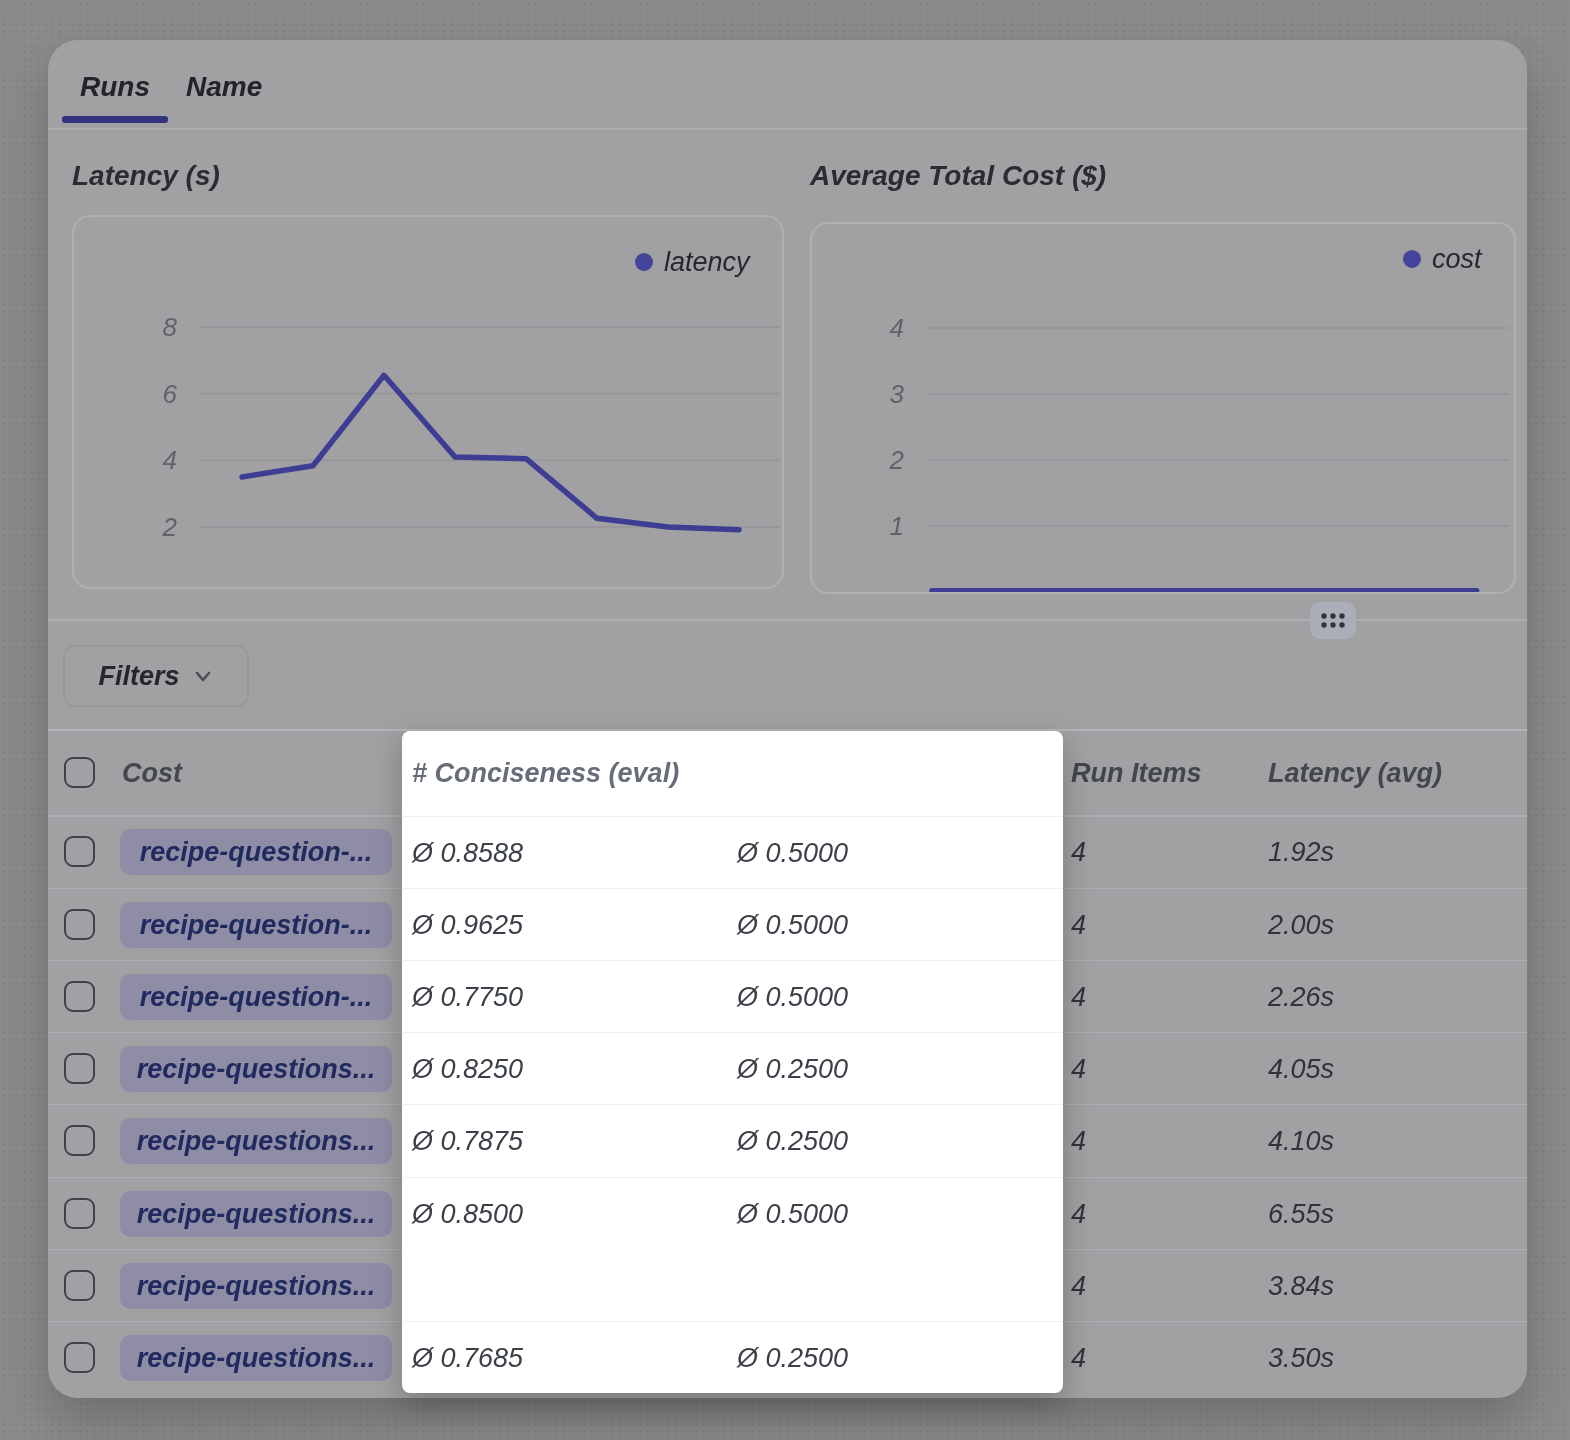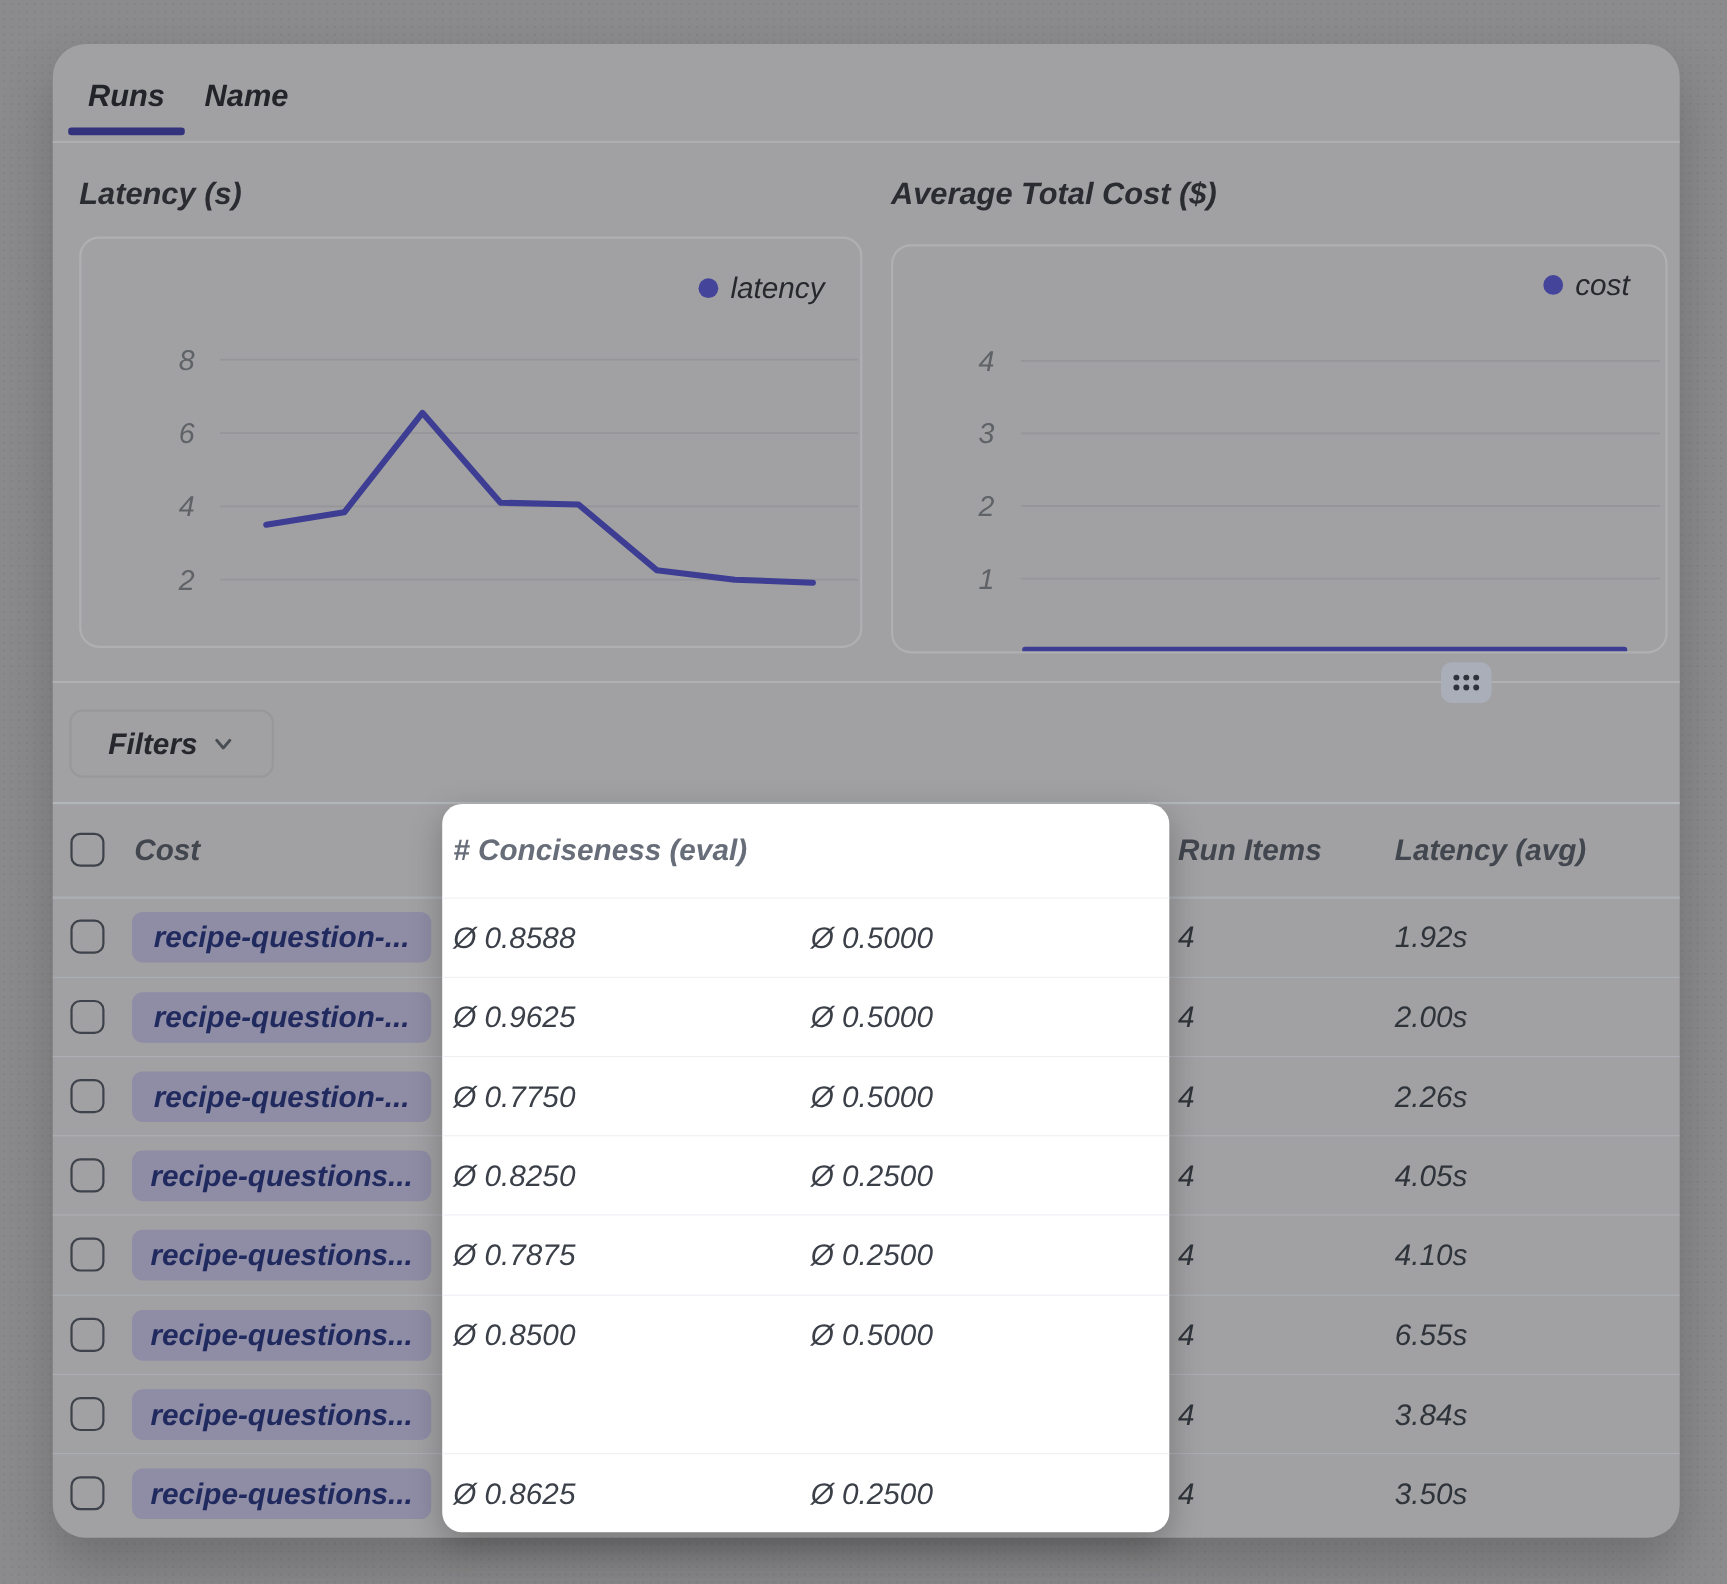--- a/index.html
+++ b/index.html
@@ -63,21 +63,21 @@
     background:#8f8ca6;border-radius:10px;
     display:flex;align-items:center;justify-content:center;
     font-size:27px;font-weight:700;color:#202a5e;cursor:pointer;
   }
   .cell{position:absolute;top:0;height:72px;line-height:72px;font-size:27px;color:#2f333a;}
   .cell.run-items{left:1023px;}
   .cell.latency{left:1220px;}
   
   .spotlight{
     position:absolute;left:402px;top:731px;width:661px;height:662px;
-    background:#ffffff;border-radius:18px;z-index:5;
+    background:#ffffff;border-radius:8px;z-index:5;
     box-shadow:0 10px 30px rgba(0,0,0,0.25);
   }
   .sp-hdr{position:absolute;top:0;height:85px;line-height:85px;font-size:27px;font-weight:600;color:#686e79;}
   .sp-row{position:absolute;left:0;width:661px;height:72px;border-top:1.5px solid #edeff3;}
   .sp-val{position:absolute;top:0;height:72px;line-height:72px;font-size:27px;color:#3a3f48;}
   .sp-col1{left:10px;}
   .sp-col2{left:335px;}
 </style>
 </head>
 <body>
@@ -222,17 +222,17 @@
     </div>
     <div class="sp-row" style="top:373px;">
       <span class="sp-val sp-col1">Ø 0.7875</span>
       <span class="sp-val sp-col2">Ø 0.2500</span>
     </div>
     <div class="sp-row" style="top:446px;">
       <span class="sp-val sp-col1">Ø 0.8500</span>
       <span class="sp-val sp-col2">Ø 0.5000</span>
     </div>
     <div class="sp-row" style="top:590px;">
-      <span class="sp-val sp-col1">Ø 0.8625</span>
+      <span class="sp-val sp-col1">Ø 0.7685</span>
       <span class="sp-val sp-col2">Ø 0.2500</span>
     </div>
   </div>
 </div>
 
 </body></html>

